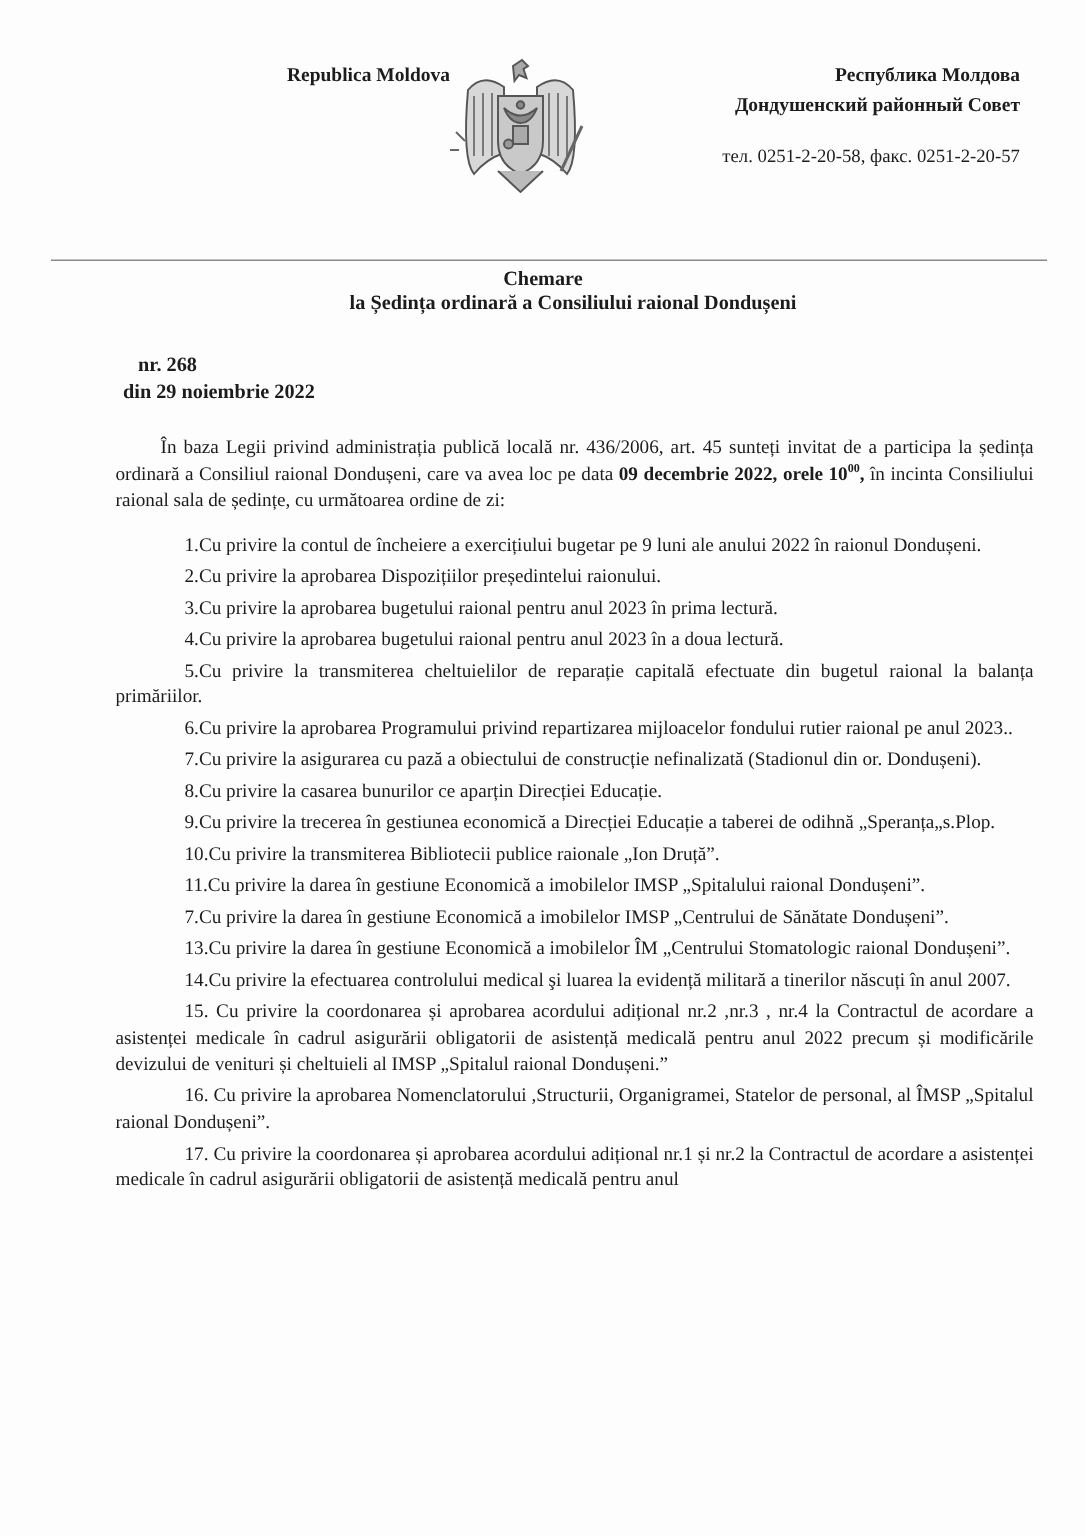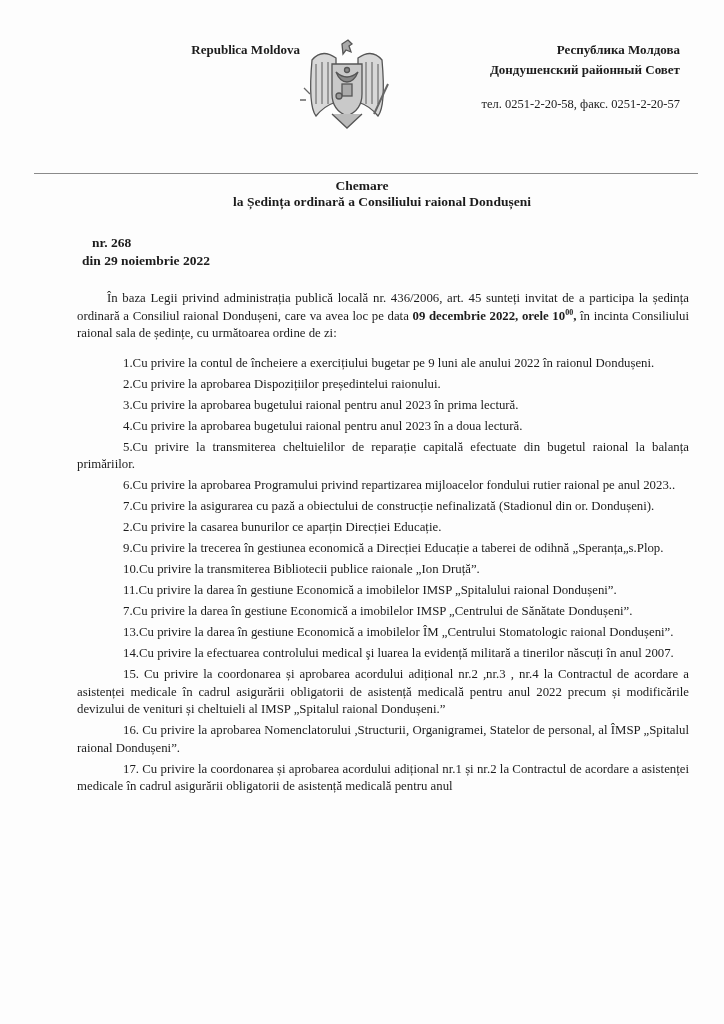--- a/index.html
+++ b/index.html
@@ -72,21 +72,21 @@
 <div class="body">
   <p class="intro"><span>În baza Legii privind administrația publică locală nr. 436/2006, art. 45 sunteți invitat de a participa la ședința ordinară a Consiliul raional Dondușeni, care va avea loc pe data </span><b><span>09 decembrie 2022, orele 10</span><sup>00</sup><span>,</span></b><span> în incinta Consiliului raional sala de ședințe, cu următoarea ordine de zi:</span></p>
   <div>
     <p class="item">1.Cu privire la contul de încheiere a exercițiului bugetar  pe 9 luni  ale anului 2022  în raionul Dondușeni.</p>
     <p class="item">2.Cu privire la aprobarea Dispozițiilor președintelui  raionului.</p>
     <p class="item">3.Cu privire la aprobarea bugetului raional pentru anul 2023  în  prima lectură.</p>
     <p class="item">4.Cu privire la aprobarea bugetului raional pentru anul 2023  în a doua  lectură.</p>
     <p class="item">5.Cu privire la transmiterea cheltuielilor de reparație  capitală  efectuate din bugetul raional la balanța primăriilor.</p>
     <p class="item">6.Cu privire la aprobarea Programului privind repartizarea  mijloacelor fondului rutier raional pe anul 2023..</p>
     <p class="item">7.Cu privire la asigurarea cu pază a obiectului de construcție nefinalizată (Stadionul din or. Dondușeni).</p>
-    <p class="item">2.Cu privire la casarea  bunurilor ce aparțin Direcției Educație.</p>
+    <p class="item">8.Cu privire la casarea  bunurilor ce aparțin Direcției Educație.</p>
     <p class="item">9.Cu privire la trecerea  în gestiunea  economică  a Direcției Educație a taberei de odihnă „Speranța„s.Plop.</p>
     <p class="item">10.Cu privire la transmiterea Bibliotecii publice raionale „Ion Druță”.</p>
     <p class="item">11.Cu privire la darea  în gestiune Economică a imobilelor IMSP „Spitalului raional Dondușeni”.</p>
     <p class="item">7.Cu privire la darea  în gestiune Economică a imobilelor IMSP „Centrului de Sănătate Dondușeni”.</p>
     <p class="item">13.Cu privire la darea în gestiune Economică a imobilelor ÎM „Centrului  Stomatologic raional Dondușeni”.</p>
     <p class="item">14.Cu privire la efectuarea controlului medical şi luarea la evidență militară a tinerilor născuți în anul 2007.</p>
     <p class="item">15. Cu privire la coordonarea și aprobarea acordului adițional nr.2 ,nr.3 , nr.4  la Contractul de acordare a asistenței medicale în cadrul asigurării obligatorii de asistență medicală  pentru anul 2022  precum și modificările devizului de venituri și cheltuieli al IMSP „Spitalul raional Dondușeni.”</p>
     <p class="item">16. Cu privire la aprobarea Nomenclatorului ,Structurii, Organigramei, Statelor de personal, al ÎMSP „Spitalul raional Dondușeni”.</p>
     <p class="item">17. Cu privire la coordonarea și aprobarea acordului adițional nr.1 și nr.2  la Contractul de acordare a asistenței medicale în cadrul asigurării obligatorii de asistență  medicală pentru anul</p>
   </div>

